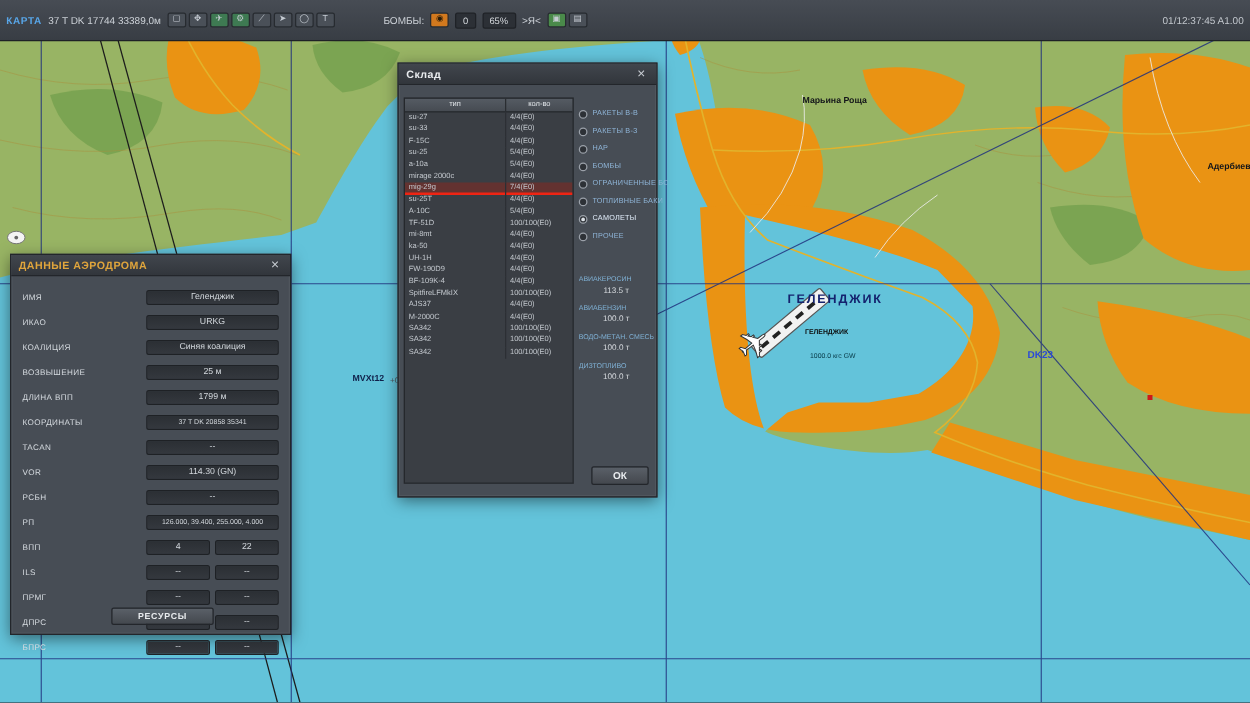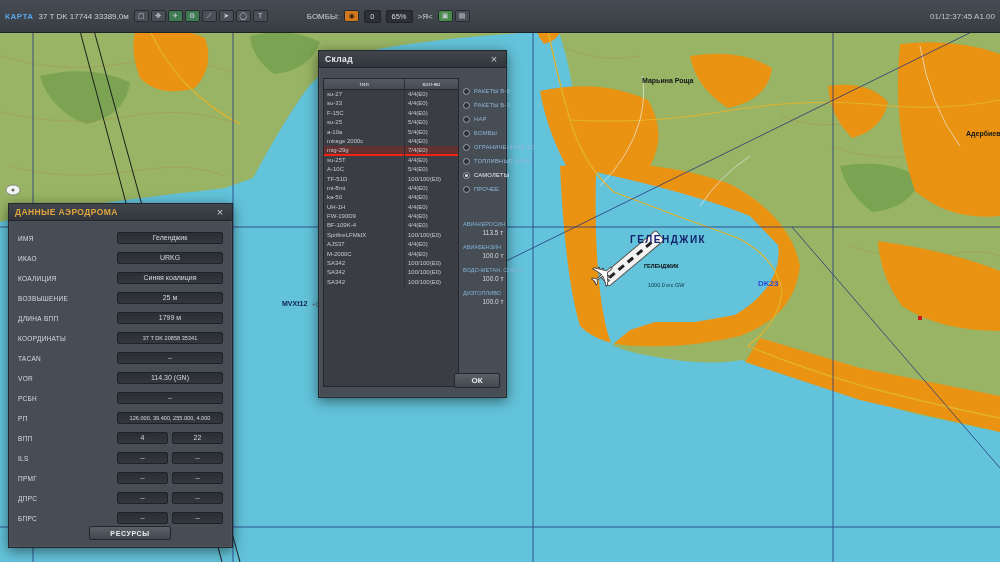--- a/index.html
+++ b/index.html
@@ -43,36 +43,36 @@
   
   .window { position:absolute; background:#474d55; border:1px solid #23262b; z-index:100;
             box-shadow:0 3px 12px rgba(0,0,0,.5), inset 0 0 0 1px rgba(255,255,255,.05); }
   .win-title { height:17px; background:linear-gradient(#41464d,#32363c); border-bottom:1px solid #23262b;
                display:flex; align-items:center; padding:0 6px; }
   .win-title .t { font-size:8.5px; font-weight:bold; color:#e9ecef; letter-spacing:.4px; }
   .win-title .t.amber { color:#e0a53c; }
   .win-close { margin-left:auto; width:12px; text-align:center; color:#c9ced4; font-size:11px; line-height:11px; }
 
   
-  #af-win { left:8px; top:203px; width:225px; height:345px; }
+  #af-win { left:8px; top:203px; width:225px; height:305px; }
   #af-body { position:absolute; left:0; right:0; top:17px; bottom:0; padding:7px 9px 0 9px; }
   .af-row { display:flex; align-items:center; height:20px; }
   .af-label { font-size:6.5px; color:#d6dbe0; letter-spacing:.3px; text-transform:uppercase; }
   .af-fields { display:flex; gap:4px; width:106px; margin-left:auto; }
   .af-field { flex:1; height:12px; background:linear-gradient(#2b2f34,#34383e); border:1px solid #1e2125;
               border-radius:2px; color:#d3d8dd; font-size:7px; line-height:10px; text-align:center;
               white-space:nowrap; overflow:hidden; }
   .af-field.tiny { font-size:5.6px; }
   .af-resources { position:absolute; left:80px; bottom:7px; width:82px; height:14px;
                   background:linear-gradient(#5a6068,#44484e); border:1px solid #23262b; border-radius:2px;
                   color:#e9ecef; font-size:7px; font-weight:bold; text-align:center; line-height:13px;
                   letter-spacing:.6px; }
 
   
-  #wh-win { left:318px; top:50px; width:189px; height:348px; }
+  #wh-win { left:318px; top:50px; width:208px; height:348px; }
   .wh-table { position:absolute; left:4px; top:27px; width:136px; bottom:10px;
               background:#3a3e44; border:1px solid #25282c; overflow:hidden; }
   .wh-head { display:flex; height:11px; background:linear-gradient(#555b63,#464b52); border-bottom:1px solid #25282c; }
   .wh-head .h1 { width:80px; font-size:6px; color:#e0e4e8; line-height:10px; text-align:center; }
   .wh-head .h2 { flex:1; font-size:6px; color:#e0e4e8; line-height:10px; text-align:center; border-left:1px solid #2a2d31; }
   .wh-row { display:flex; height:9.4px; }
   .wh-cell-type { width:80px; padding-left:3px; font-size:6px; color:#c4c9cf; line-height:9px;
                   white-space:nowrap; overflow:hidden; }
   .wh-cell-qty { flex:1; padding-left:3px; font-size:6px; color:#c4c9cf; line-height:9px; border-left:1px solid #2c2f34; }
   .wh-row.selected { background:rgba(150,35,25,.45); box-shadow:inset 0 -2px 0 #ef2413; }
@@ -182,21 +182,21 @@
       <circle cx="13" cy="174" r="1.5" fill="#666"></circle>
     </g>
 
     <rect x="918" y="300" width="4" height="4" fill="#d01818"></rect>
   </svg>
 
   <div id="maplabels">
       <div class="maplabel town" style="left: 642px; top: 77px;">Марьина Роща</div>
       <div class="maplabel town" style="left: 966px; top: 130px;">Адербиевка</div>
       <div class="maplabel city" style="left: 630px; top: 234px;">ГЕЛЕНДЖИК</div>
-      <div class="maplabel gridlbl" style="left: 758px; top: 279px;">DK23</div>
+      <div class="maplabel gridlbl" style="left: 822px; top: 279px;">DK23</div>
       <div class="maplabel unitlbl" style="left: 282px; top: 300px;">MVXt12</div>
       <div class="maplabel unitdim" style="left: 312px; top: 301px;">+00</div>
       <div class="maplabel tinylbl" style="left: 644px; top: 263px;">ГЕЛЕНДЖИК</div>
       <div class="maplabel tinylbl2" style="left: 648px; top: 282px;">1000.0 кгс GW</div>
     </div>
 
   <div id="topbar">
     <span class="tb-text tb-map">КАРТА</span>
     <span class="tb-text">37 T DK 17744 33389,0м</span>
     <div class="tb-group">

